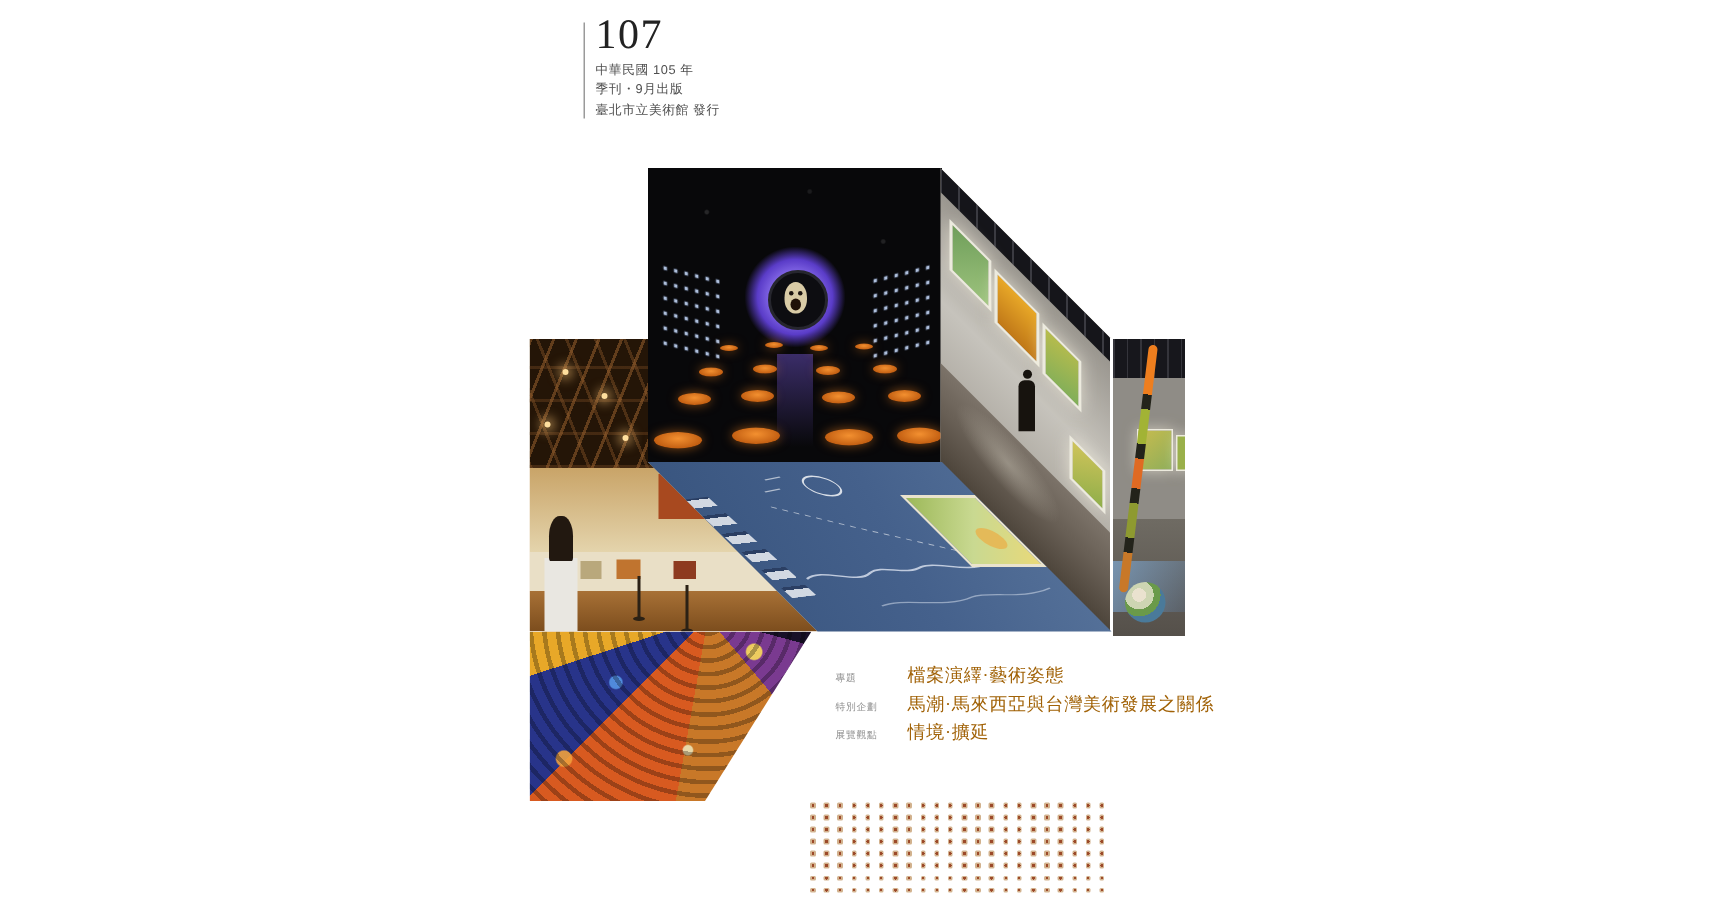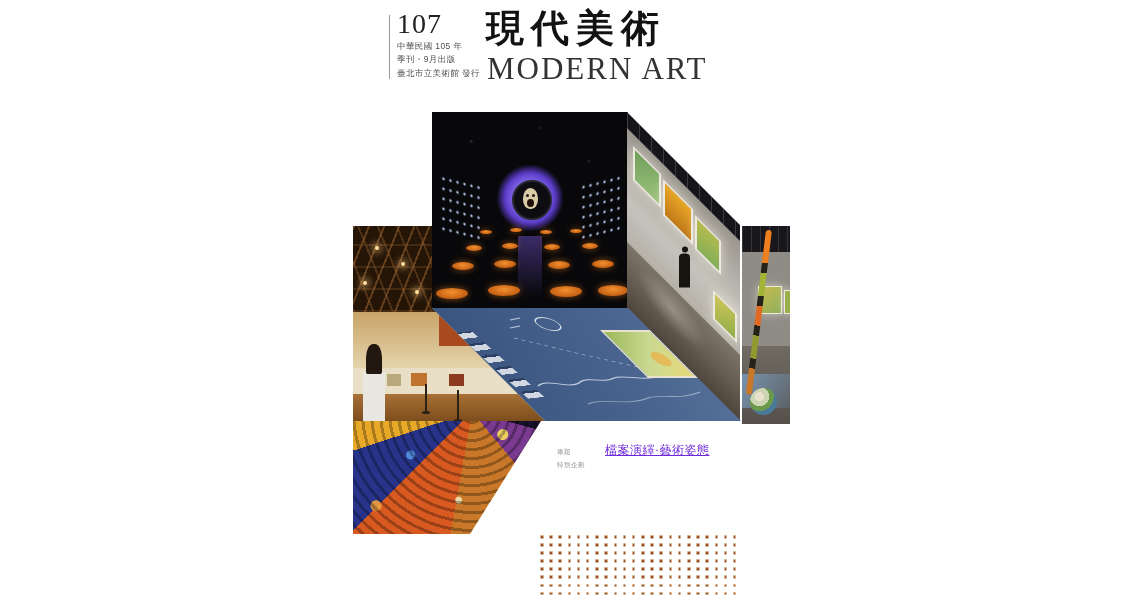--- a/index.html
+++ b/index.html
@@ -97,41 +97,37 @@
           #d85a20 0 35deg,#28348a 35deg 62deg,#e8a828 62deg 92deg,#38842c 92deg 118deg,
           #c03050 118deg 145deg,#2a6ac0 145deg 180deg,#e06018 180deg 225deg,
           #181028 225deg 275deg,#7a3a90 275deg 310deg,#c87828 310deg 360deg);}
   .cp-texture{position:absolute;inset:0;
       background:repeating-radial-gradient(circle at 62% -8%,rgba(0,0,0,.28) 0 3px,transparent 3px 9px);}
 
   
   .toc{left:557px;top:442px;width:330px;font-family:"Liberation Sans","DejaVu Sans",sans-serif;}
   .toc-row{display:flex;align-items:baseline;margin-bottom:2px;min-height:12px;}
   .toc-label{width:48px;flex:0 0 48px;font-size:6.5px;color:#8e8e8e;letter-spacing:.5px;}
-  .toc-value{font-size:12px;color:#6d28d9;letter-spacing:.5px;font-family:"Liberation Serif","DejaVu Serif",serif;text-decoration:underline;}
+  .toc-value{font-size:12px;color:#a16207;letter-spacing:.5px;font-family:"Liberation Serif","DejaVu Serif",serif;}
 
   
   .dots{left:540px;top:535px;display:grid;}
   .dot{width:3.5px;height:3.5px;border-radius:1px;}
 </style>
 </head>
 <body>
 
 <div class="page">
 
   <div class="abs mast-rule"></div>
   <div class="abs issue-block">
     <div class="issue-no">107</div>
     <div class="issue-line">中華民國 105 年</div>
     <div class="issue-line">季刊・9月出版</div>
     <div class="issue-line">臺北市立美術館 發行</div>
-  </div>
-  <div class="abs title-block">
-    <h1 class="title-zh">現代美術</h1>
-    <h2 class="title-en">MODERN ART</h2>
   </div>
 
   <div class="photo left-photo">
     <div class="abs lp-roof"></div>
     <span class="lamp" style="left:22px;top:20px;"></span>
     <span class="lamp" style="left:48px;top:36px;"></span>
     <span class="lamp" style="left:10px;top:55px;"></span>
     <span class="lamp" style="left:62px;top:64px;"></span>
     <div class="abs lp-wall">
       <div class="lp-art" style="left:86px;top:4px;width:48px;height:30px;"></div>
@@ -220,20 +216,25 @@
     <div class="cp-texture"></div>
   </div>
 
   <div class="abs toc">
     <div class="toc-row">
       <span class="toc-label">專題</span>
       <span class="toc-value">檔案演繹·藝術姿態</span>
     </div>
     <div class="toc-row">
       <span class="toc-label">特別企劃</span>
+      <span class="toc-value">馬潮·馬來西亞與台灣美術發展之關係</span>
+    </div>
+    <div class="toc-row">
+      <span class="toc-label">展覽觀點</span>
+      <span class="toc-value">情境·擴延</span>
     </div>
   </div>
 
   <div class="abs dots" id="dots" style="grid-template-columns: repeat(22, 9.2px); grid-auto-rows: 8.1px;">
       <span class="dot" style="background: radial-gradient(circle, rgb(156, 74, 42) 0px, rgb(156, 74, 42) 34%, rgb(210, 178, 142) 34%, rgb(210, 178, 142) 100%);"></span>
       <span class="dot" style="background: radial-gradient(circle, rgb(156, 74, 42) 0px, rgb(156, 74, 42) 34%, rgb(210, 178, 142) 34%, rgb(210, 178, 142) 100%);"></span>
       <span class="dot" style="background: radial-gradient(circle, rgb(156, 74, 42) 0px, rgb(156, 74, 42) 34%, rgb(210, 178, 142) 34%, rgb(210, 178, 142) 100%);"></span>
       <span class="dot" style="background: radial-gradient(circle, rgb(156, 74, 42) 0px, rgb(156, 74, 42) 34%, rgb(210, 178, 142) 34%, rgb(210, 178, 142) 100%);"></span>
       <span class="dot" style="background: radial-gradient(circle, rgb(156, 74, 42) 0px, rgb(156, 74, 42) 34%, rgb(210, 178, 142) 34%, rgb(210, 178, 142) 100%);"></span>
       <span class="dot" style="background: radial-gradient(circle, rgb(156, 74, 42) 0px, rgb(156, 74, 42) 34%, rgb(210, 178, 142) 34%, rgb(210, 178, 142) 100%);"></span>

